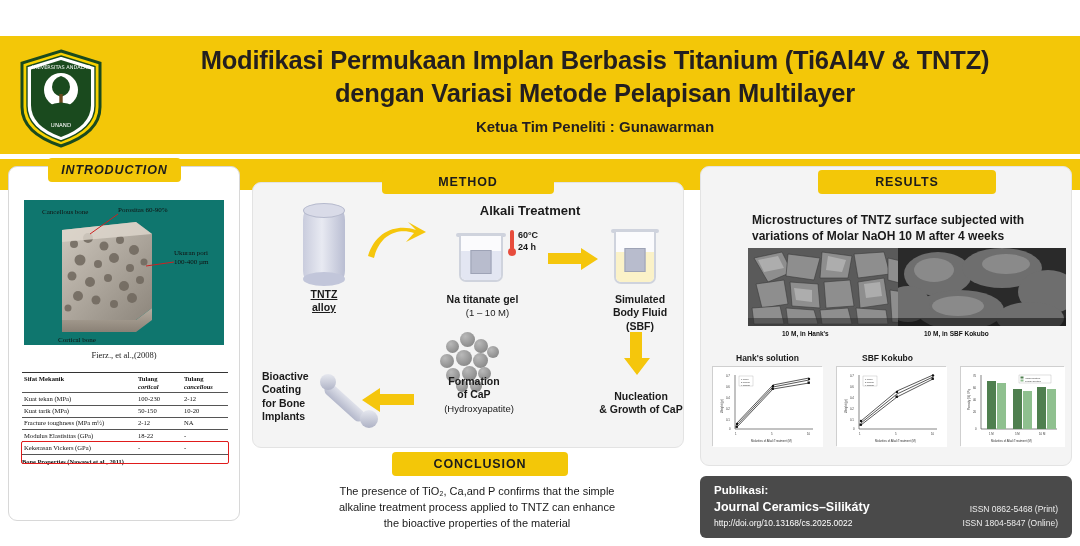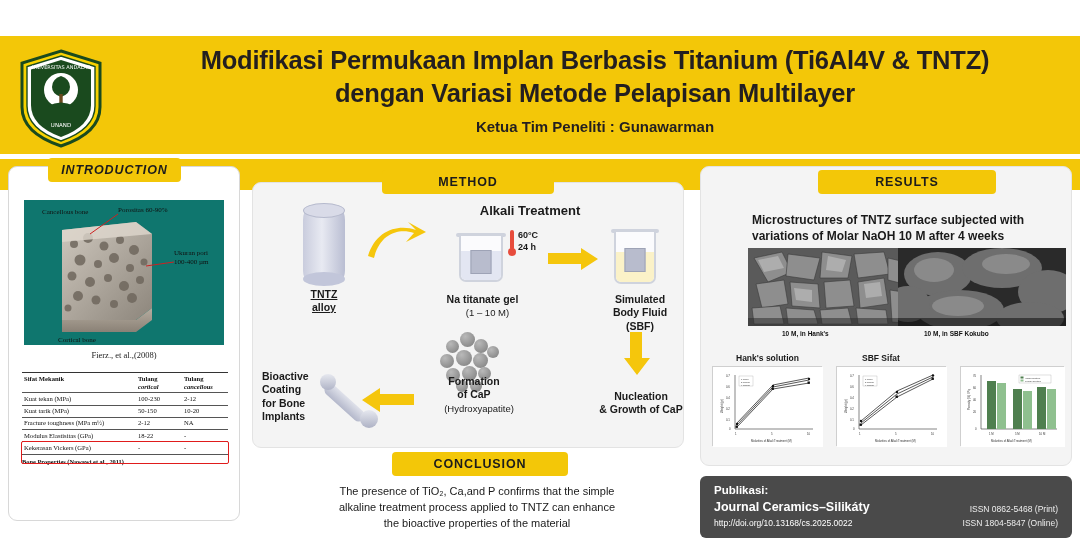--- a/index.html
+++ b/index.html
@@ -482,21 +482,21 @@
       <ellipse cx="108" cy="16" rx="24" ry="10"></ellipse>
       <ellipse cx="60" cy="58" rx="26" ry="10"></ellipse>
     </g>
     <rect x="0" y="70" width="168" height="8" fill="#151515" opacity="0.6"></rect>
   </svg>
 </div>
 <div class="sem-lbl" style="left:782px; top:330px;">10 M, in Hank's</div>
 <div class="sem-lbl" style="left:924px; top:330px;">10 M, in SBF Kokubo</div>
 
 <div class="plot-title" style="left:736px; top:353px;">Hank's solution</div>
-<div class="plot-title" style="left:862px; top:353px;">SBF Sifat</div>
+<div class="plot-title" style="left:862px; top:353px;">SBF Kokubo</div>
 
 <div class="plotbox" style="left:712px; top:366px; width:110px; height:80px;">
   <svg width="110" height="80" viewBox="0 0 110 80">
     <rect width="110" height="80" fill="#ffffff"></rect>
     <line x1="22" y1="8" x2="22" y2="62" stroke="#333" stroke-width="0.6"></line>
     <line x1="22" y1="62" x2="100" y2="62" stroke="#333" stroke-width="0.6"></line>
     <polyline points="24,60 60,22 96,16" fill="none" stroke="#111" stroke-width="0.7"></polyline>
     <polyline points="24,58 60,20 96,13" fill="none" stroke="#111" stroke-width="0.7"></polyline>
     <polyline points="24,56 60,18 96,11" fill="none" stroke="#111" stroke-width="0.7"></polyline>
     <g fill="#111">

